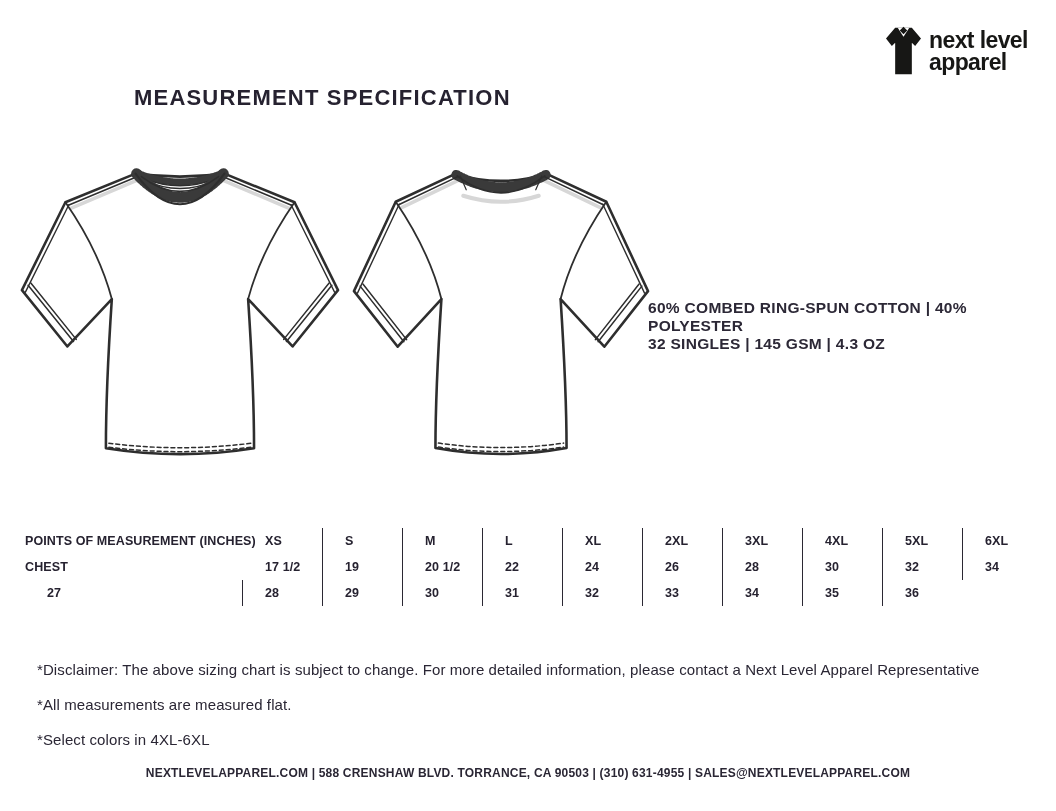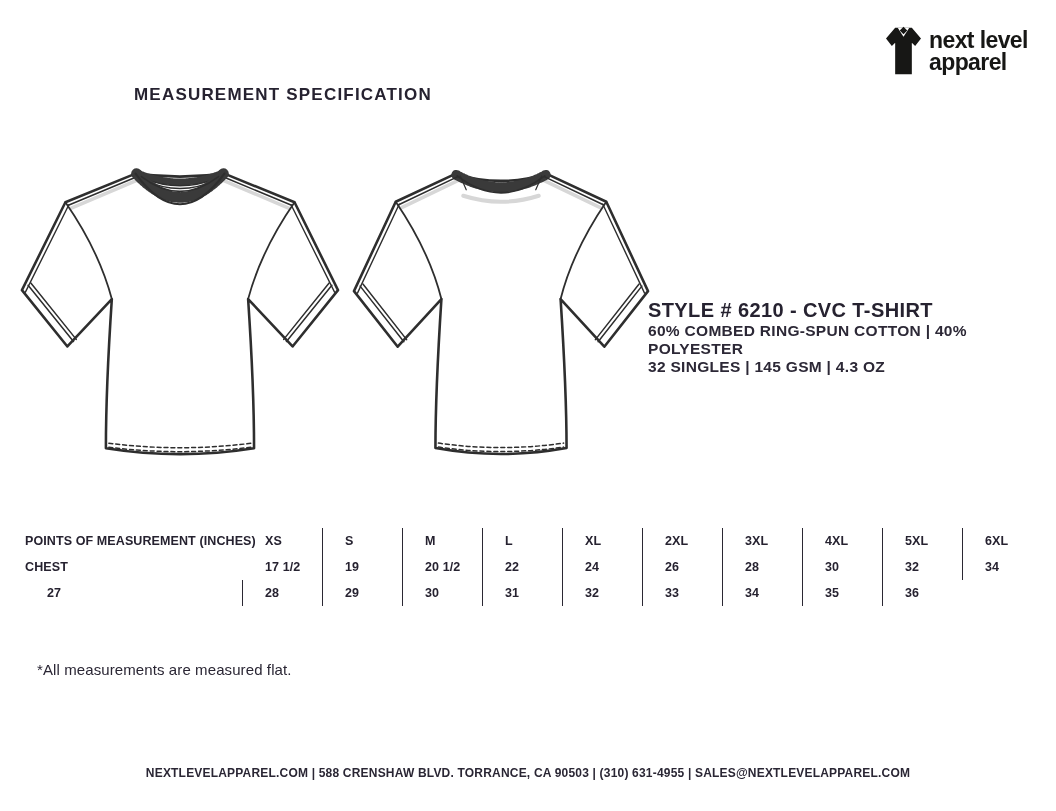--- a/index.html
+++ b/index.html
@@ -9,21 +9,21 @@
   }
   html,body{margin:0;padding:0;background:#fff;}
   .page{
     position:relative;width:1056px;height:811px;background:#ffffff;
     font-family:"Liberation Sans",sans-serif;color:var(--ink);overflow:hidden;
   }
   .logo{position:absolute;top:26px;left:886px;display:flex;align-items:flex-start;}
   .logo-text{margin-left:8px;font-weight:800;font-size:23px;line-height:22px;letter-spacing:-0.6px;color:#171715;margin-top:3px;}
   .page-title{
     position:absolute;left:134px;top:85px;
-    font-size:17px;font-weight:800;letter-spacing:1.2px;color:var(--ink);
+    font-size:22px;font-weight:800;letter-spacing:1.2px;color:var(--ink);
   }
   .shirt{position:absolute;}
   .shirt-front{left:10px;top:144px;}
   .shirt-back{left:352px;top:150px;}
   .style-block{position:absolute;left:648px;top:299px;}
   .style-title{font-size:20px;font-weight:800;letter-spacing:0.4px;}
   .style-line{font-size:15.5px;font-weight:700;letter-spacing:0.3px;color:#2c2836;}
   .size-table{
     position:absolute;left:25px;top:528px;
     display:grid;grid-template-columns:218px repeat(10,80px);grid-auto-rows:26px;
@@ -131,21 +131,20 @@
       <path d="M11,134.8 L55,190.8" stroke-width="1.5"></path>
       <path d="M291.8,137 L247.8,193" stroke-width="1.5"></path>
       <path d="M289,134.8 L245,190.8" stroke-width="1.5"></path>
 
       <path d="M87,295 Q150,304 213,295" stroke-width="1.5" stroke-dasharray="4 3"></path>
       <path d="M87,299 Q150,308 213,299" stroke-width="1.5" stroke-dasharray="4 3"></path>
     </g>
   </svg>
 
   <div class="style-block">
-    <div class="style-title">STYLE # 6210 - CVC T-SHIRT</div>
     <div class="style-line">60% COMBED RING-SPUN COTTON | 40% POLYESTER</div>
     <div class="style-line">32 SINGLES | 145 GSM | 4.3 OZ</div>
   </div>
 
   <div class="size-table">
 
     <div class="cell">POINTS OF MEASUREMENT (INCHES)</div>
     <div class="cell size-cell divided">XS</div>
     <div class="cell size-cell divided">S</div>
     <div class="cell size-cell divided">M</div>
@@ -175,18 +174,20 @@
     <div class="cell size-cell divided">30</div>
     <div class="cell size-cell divided">31</div>
     <div class="cell size-cell divided">32</div>
     <div class="cell size-cell divided">33</div>
     <div class="cell size-cell divided">34</div>
     <div class="cell size-cell divided">35</div>
     <div class="cell size-cell">36</div>
   </div>
 
   <div class="notes">
+    <div class="note">*Disclaimer: The above sizing chart is subject to change. For more detailed information, please contact a Next Level Apparel Representative</div>
     <div class="note">*All measurements are measured flat.</div>
+    <div class="note">*Select colors in 4XL-6XL</div>
   </div>
 
   <div class="footer">NEXTLEVELAPPAREL.COM | 588 CRENSHAW BLVD. TORRANCE, CA 90503 | (310) 631-4955 | SALES@NEXTLEVELAPPAREL.COM</div>
 
 </div>
 
 </body></html>

